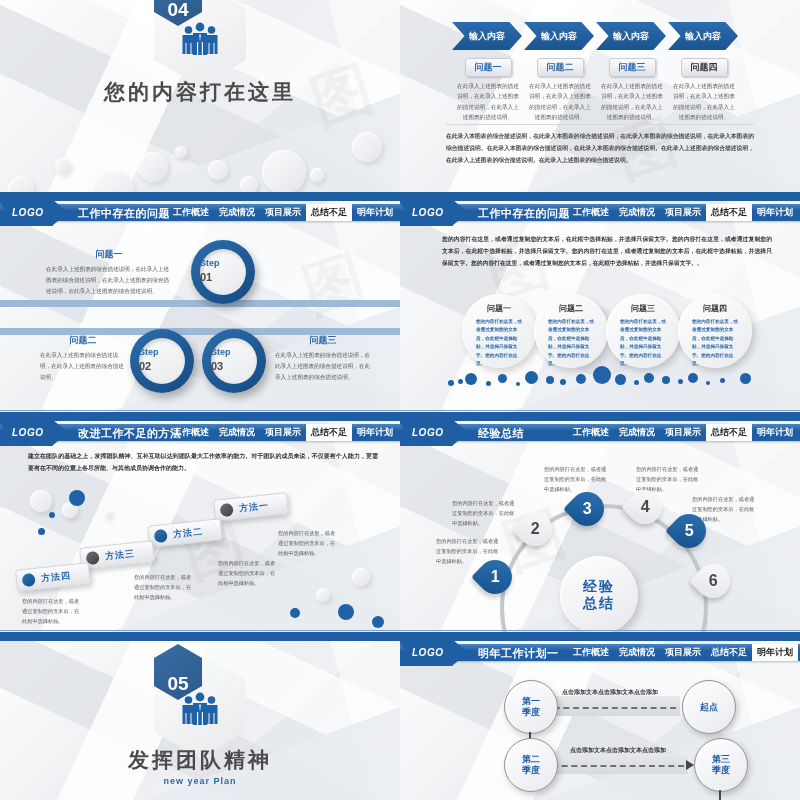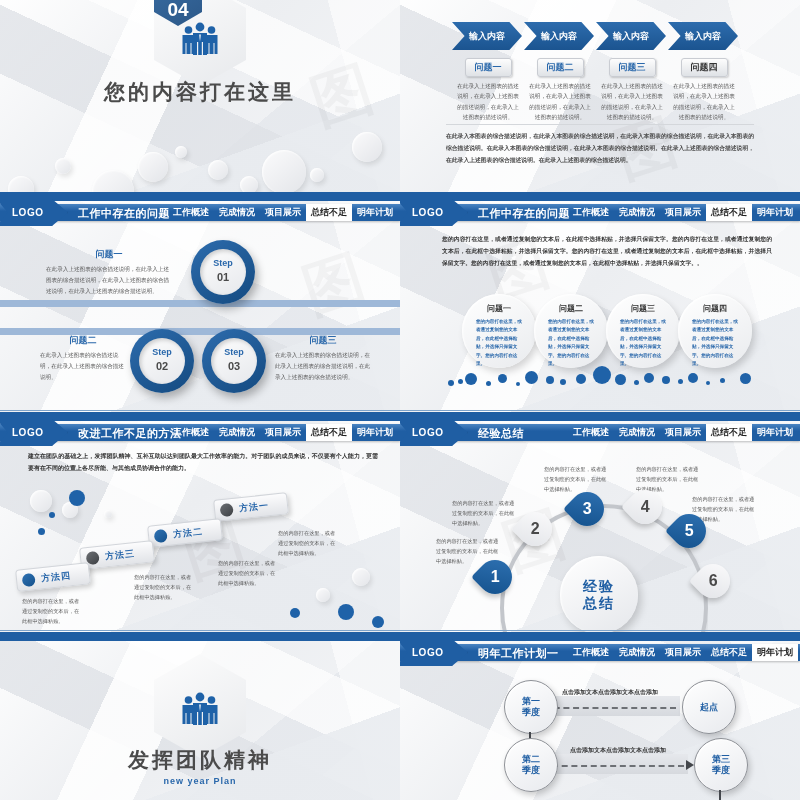--- a/index.html
+++ b/index.html
@@ -41,21 +41,21 @@
 
   
   .hdr{position:absolute;left:0;right:0;top:8px;height:17px;background:#1f5ea3;
        box-shadow:0 1px 2px rgba(0,0,0,.25);}
   .hdr-shine{position:absolute;left:0;right:0;top:0;height:7px;
        background:linear-gradient(#4a84c2,rgba(74,132,194,0));}
   .logo-arrow{position:absolute;left:-4px;top:3px;width:72px;height:27px;
       background:#1f5ea3;display:flex;align-items:center;
       clip-path:polygon(0 0,56px 0,72px 50%,56px 100%,0 100%,12px 50%);
       box-shadow:2px 2px 3px rgba(0,0,0,.3);}
-  .logo-arrow .lt{margin-left:16px;color:#fff;font-size:10px;font-weight:bold;letter-spacing:.5px;}
+  .logo-arrow .lt{margin-left:16px;color:#fff;font-size:10px;font-weight:bold;letter-spacing:.5px;font-style:italic;}
   .slide-title{position:absolute;left:78px;top:9px;color:#fff;font-size:11px;font-weight:bold;
        letter-spacing:.5px;line-height:16px;}
   .nav{position:absolute;right:2px;top:8px;height:17px;display:flex;align-items:stretch;}
   .nav-item{color:#fff;font-size:9px;font-weight:bold;padding:0 5px;display:flex;align-items:center;}
   .nav-item.active{background:#fff;color:#222;}
 
   
   .cover-hex{position:absolute;left:50%;top:-18px;transform:translateX(-50%);
        width:92px;height:104px;background:linear-gradient(150deg,#fdfdfd,#e7e9ec);
        clip-path:polygon(50% 0,100% 25%,100% 75%,50% 100%,0 75%,0 25%);
@@ -93,21 +93,21 @@
        color:#4a4a4a;text-align:justify;font-weight:bold;}
 
   
   .band{position:absolute;left:0;right:0;height:7px;background:#9eb8d8;}
   .ring{position:absolute;width:64px;height:64px;border-radius:50%;
        background:linear-gradient(145deg,#2d6cad,#144a80);
        box-shadow:3px 5px 8px rgba(0,0,0,.28);display:flex;align-items:center;justify-content:center;}
   .ring i{width:46px;height:46px;border-radius:50%;
        background:linear-gradient(150deg,#fdfdfd,#e6e8ec);
        box-shadow:inset 2px 2px 4px rgba(0,0,0,.18);
-       display:flex;flex-direction:column;align-items:center;justify-content:center;font-style:normal;}
+       display:flex;flex-direction:column;align-items:flex-start;justify-content:center;font-style:normal;}
   .ring .s1{font-size:9px;color:#2a68ab;font-weight:bold;line-height:11px;}
   .ring .s2{font-size:11px;color:#4a4a4a;font-weight:bold;line-height:17px;}
   .qhead{font-size:9px;font-weight:bold;color:#2a68ab;margin-bottom:3px;}
   .qbody{font-size:5.6px;line-height:1.95;color:#555;}
 
   
   .para-top{position:absolute;left:42px;right:28px;top:38px;font-size:5.8px;line-height:2.05;
        color:#333;font-weight:bold;text-align:justify;}
   .ccard{position:absolute;width:74px;height:74px;border-radius:50%;
        background:linear-gradient(150deg,#ffffff,#e9ebee);
@@ -487,20 +487,23 @@
       </div>
 
     <div class="edge-bot"></div>
     <div class="edge-bot2"></div>
   </div>
 
   <div class="slide">
     <div class="bg"></div>
     <div class="edge-top"></div>
     <div class="cover-hex" style="top:18px;"></div>
+    <div class="cover-num" style="top:8px;">
+      <span>05</span>
+    </div>
     <svg class="ppl" style="top:56px;" width="40" height="34" viewBox="0 0 40 34">
       <circle cx="20" cy="5" r="4.4" fill="#1f62a8"></circle>
       <circle cx="8.5" cy="8" r="3.8" fill="#1f62a8"></circle>
       <circle cx="31.5" cy="8" r="3.8" fill="#1f62a8"></circle>
       <path d="M2.5 13h12v19h-3v-11h-1v11h-4v-11h-1v11h-3z" fill="#1f62a8"></path>
       <path d="M25.5 13h12v19h-3v-11h-1v11h-4v-11h-1v11h-3z" fill="#1f62a8"></path>
       <path d="M13 11h14v22h-4v-13h-1.2v13h-3.6v-13h-1.2v13h-4z" fill="#1f62a8"></path>
       <path d="M19.2 12.4h1.6l-.4 4-.4 3-.4-3z" fill="#ffffff"></path>
     </svg>
     <div class="cover-title" style="top:110px;">发挥团队精神</div>

